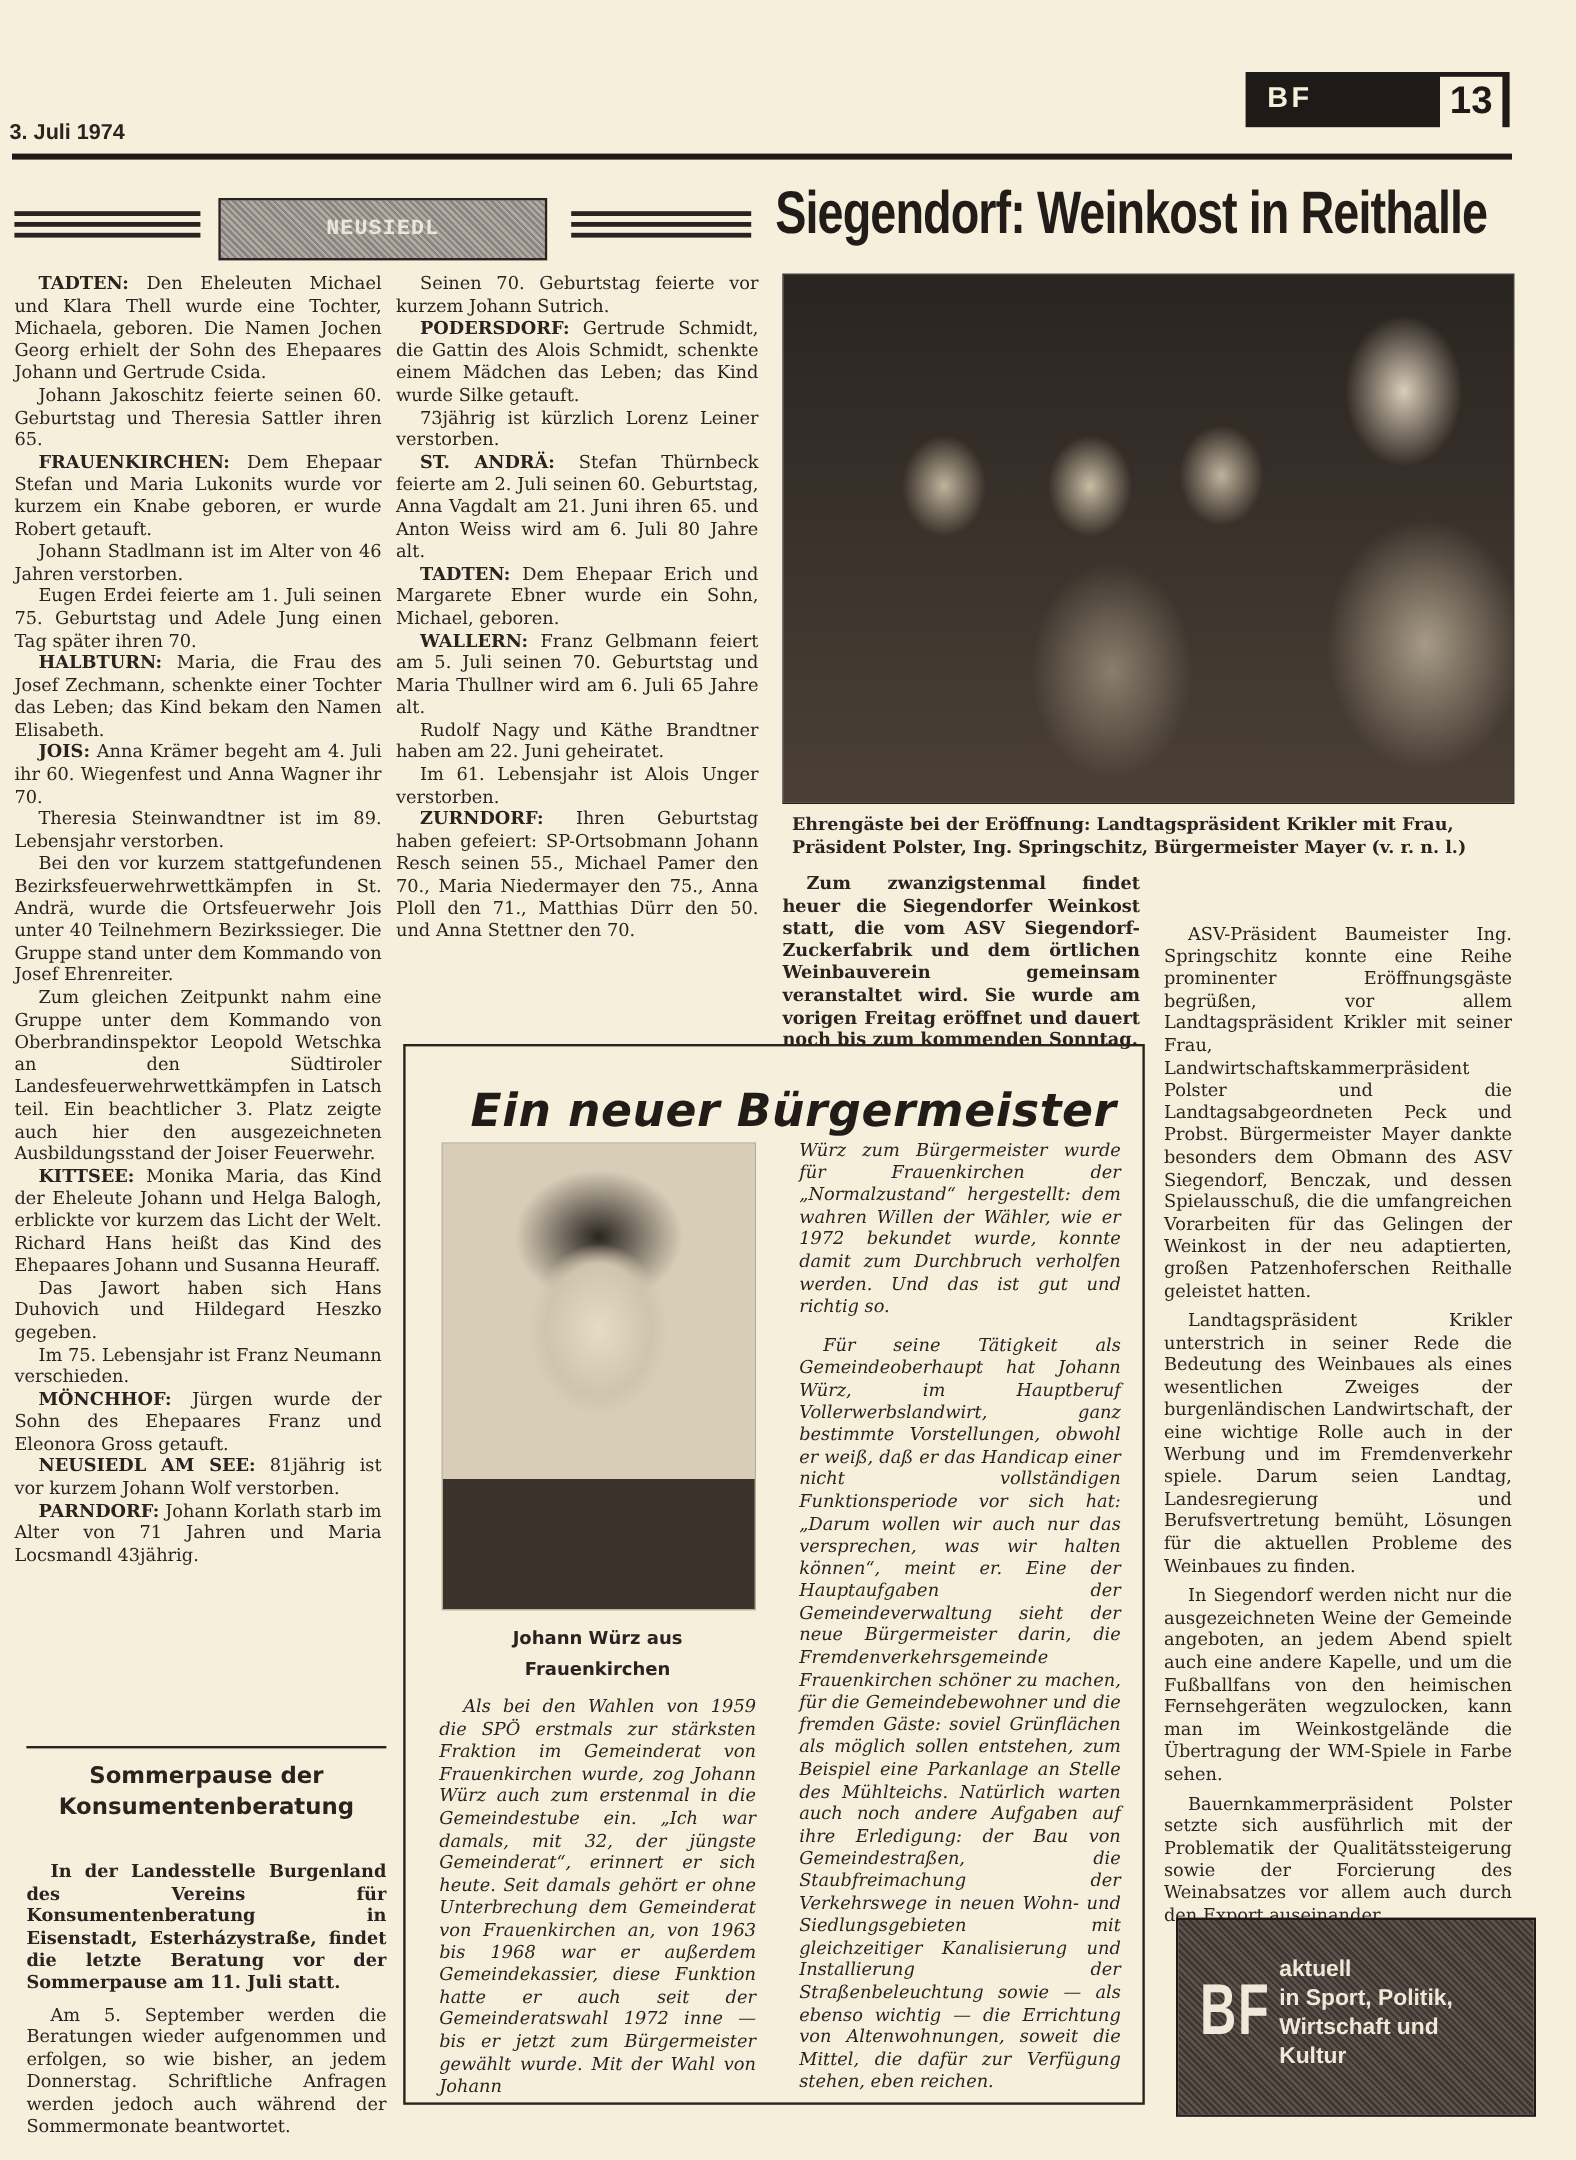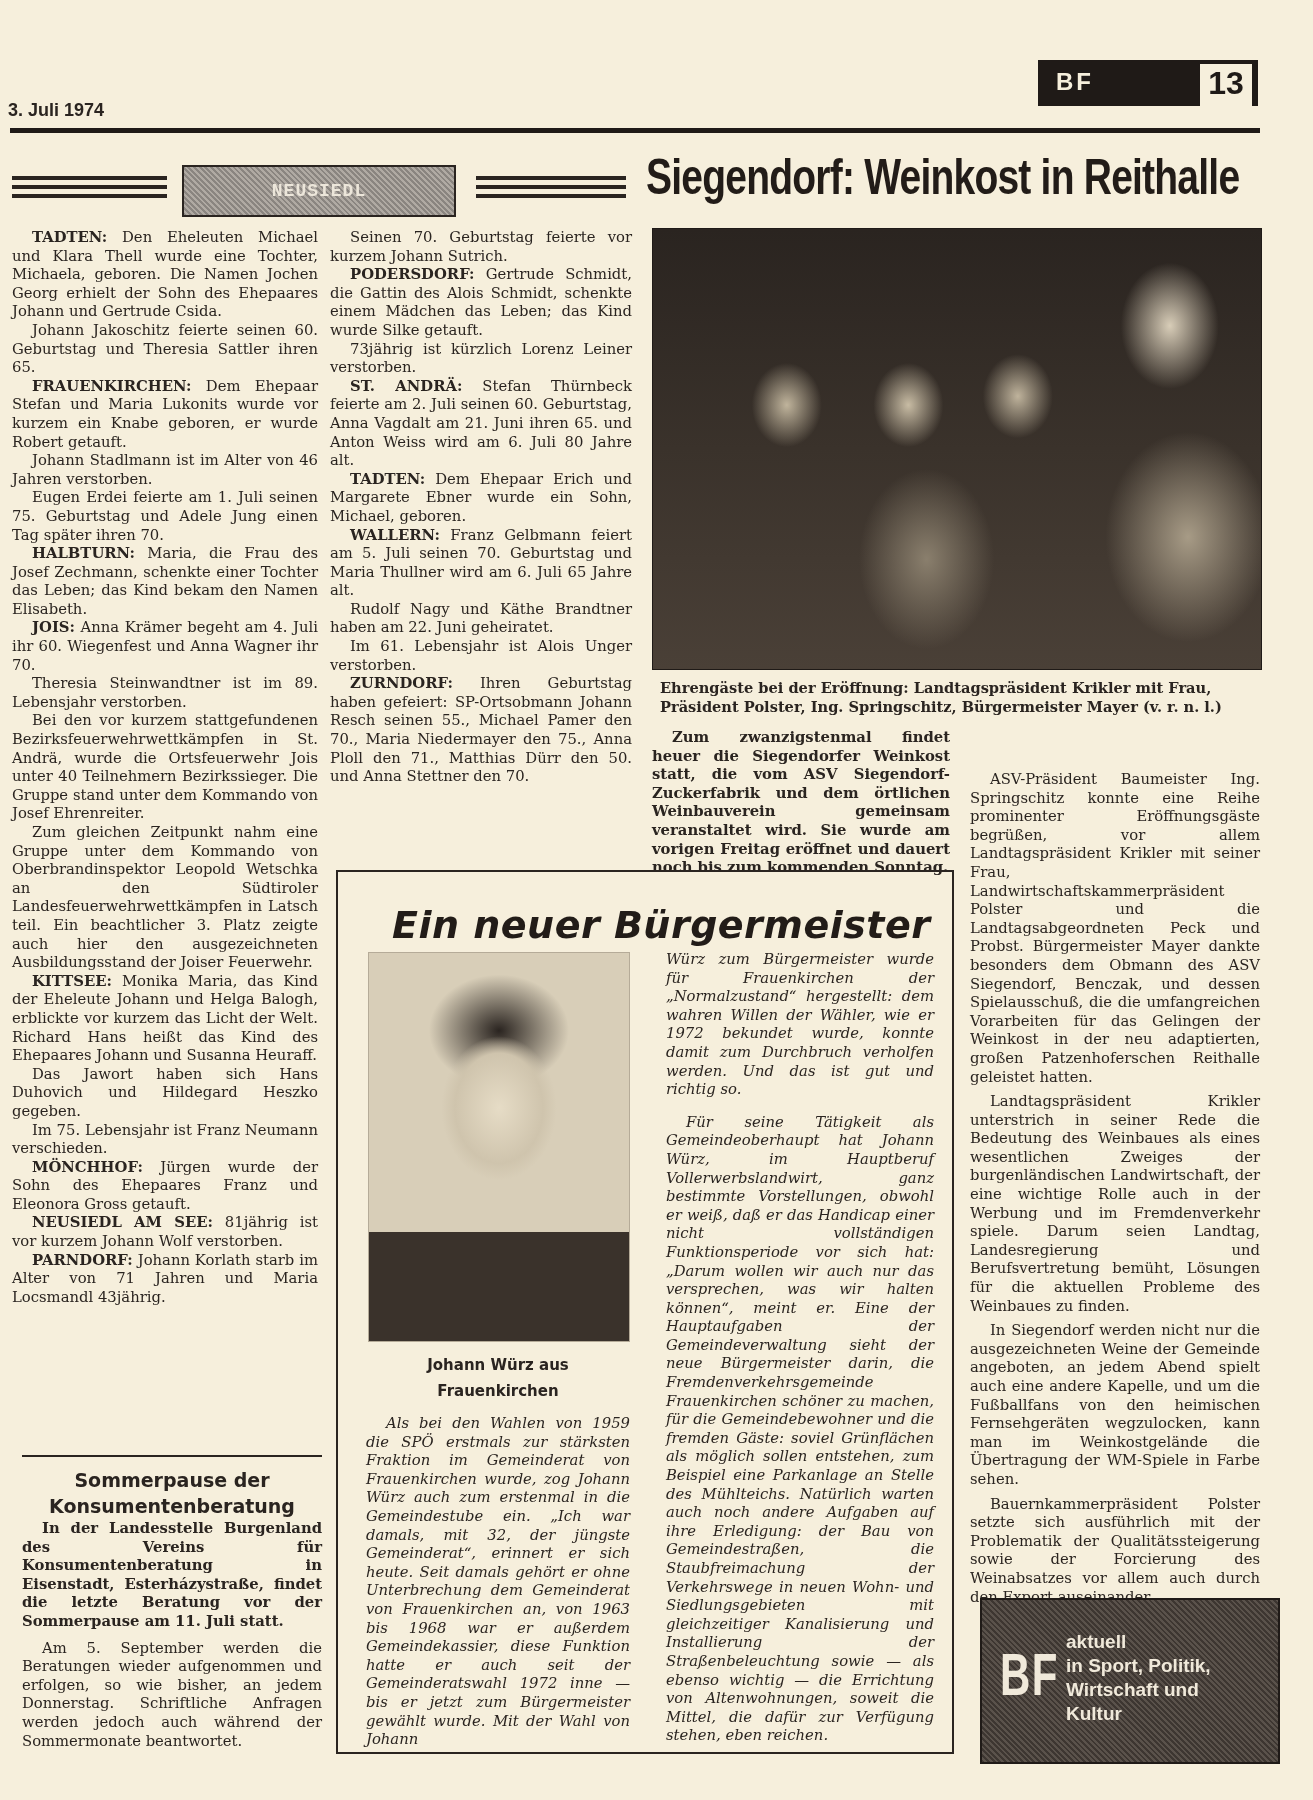--- a/index.html
+++ b/index.html
@@ -113,21 +113,21 @@
     <p><span>Im 75. Lebensjahr ist Franz Neumann verschieden.</span></p>
     <p><b>MÖNCHHOF:</b><span> Jürgen wurde der Sohn des Ehepaares Franz und Eleonora Gross getauft.</span></p>
     <p><b>NEUSIEDL AM SEE:</b><span> 81jährig ist vor kurzem Johann Wolf verstorben.</span></p>
     <p><b>PARNDORF:</b><span> Johann Korlath starb im Alter von 71 Jahren und Maria Locsmandl 43jährig.</span></p>
   </div>
 
 <div class="abs" style="left:22px;top:1455px;width:300px;">
   <div class="sep"></div>
   <div class="h2" style="margin-top:10px;">Sommerpause der Konsumentenberatung</div>
   <div class="col">
-    <p style="font-weight:bold;">In der Landesstelle Burgenland des Vereins für Konsumentenberatung in Eisenstadt, Esterházystraße, findet die letzte Beratung vor der Sommerpause am 11. Juli statt.</p>
+    <p style="font-weight:bold;margin-top:32px;">In der Landesstelle Burgenland des Vereins für Konsumentenberatung in Eisenstadt, Esterházystraße, findet die letzte Beratung vor der Sommerpause am 11. Juli statt.</p>
     <p style="margin-top:8px;">Am 5. September werden die Beratungen wieder aufgenommen und erfolgen, so wie bisher, an jedem Donnerstag. Schriftliche Anfragen werden jedoch auch während der Sommermonate beantwortet.</p>
   </div>
 </div>
 
 <div class="abs col" id="col2" style="left:330px;top:228px;width:302px;">
     <p><span>Seinen 70. Geburtstag feierte vor kurzem Johann Sutrich.</span></p>
     <p><b>PODERSDORF:</b><span> Gertrude Schmidt, die Gattin des Alois Schmidt, schenkte einem Mädchen das Leben; das Kind wurde Silke getauft.</span></p>
     <p><span>73jährig ist kürzlich Lorenz Leiner verstorben.</span></p>
     <p><b>ST. ANDRÄ:</b><span> Stefan Thürnbeck feierte am 2. Juli seinen 60. Geburtstag, Anna Vagdalt am 21. Juni ihren 65. und Anton Weiss wird am 6. Juli 80 Jahre alt.</span></p>
     <p><b>TADTEN:</b><span> Dem Ehepaar Erich und Margarete Ebner wurde ein Sohn, Michael, geboren.</span></p>

